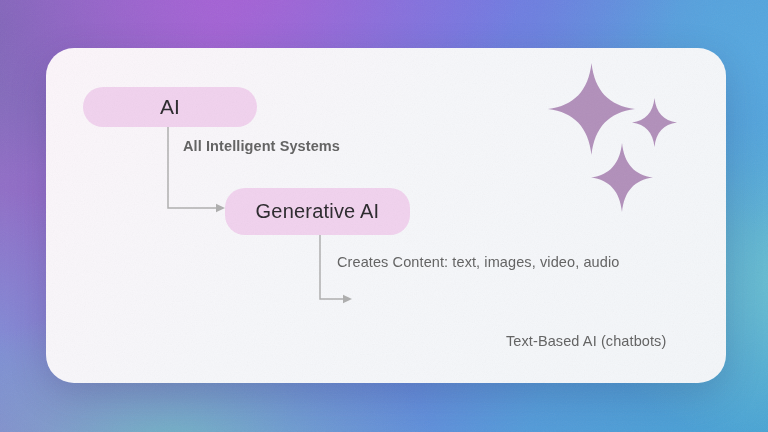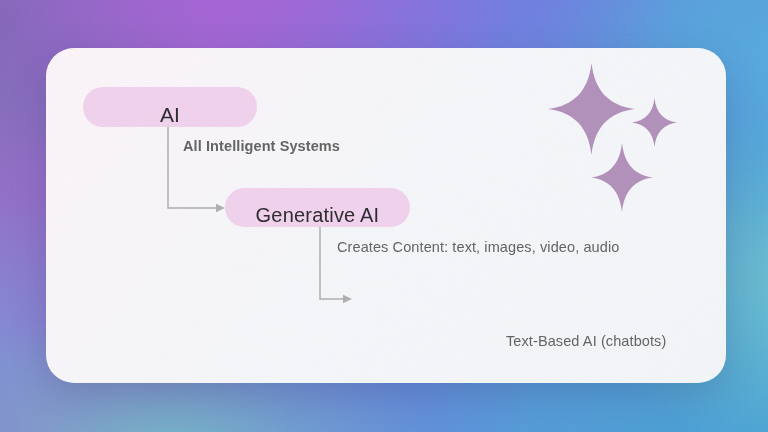--- a/index.html
+++ b/index.html
@@ -28,37 +28,37 @@
     width: 680px; height: 335px;
     border-radius: 28px;
     background: linear-gradient(130deg, #fcf5fa 0%, #f6f7fa 45%, #f3f6f9 100%);
     box-shadow: 0 12px 36px rgba(40, 50, 100, 0.22);
     z-index: 10;
   }
   .pill {
     position: absolute;
     background: #f1d2ee;
     border-radius: 20px;
-    display: flex; align-items: flex-end; justify-content: center;
+    display: flex; align-items: center; justify-content: center;
     color: #2a282c;
     font-weight: 500;
     letter-spacing: 0.2px;
   }
   .pill-ai        { left: 37px;  top: 39px;  width: 174px; height: 40px; font-size: 21px; }
-  .pill-genai     { left: 179px; top: 140px; width: 185px; height: 39px; font-size: 20px; }
+  .pill-genai     { left: 179px; top: 140px; width: 185px; height: 47px; font-size: 20px; }
   .pill-llm       { left: 306px; top: 235px; width: 328px; height: 38px; font-size: 20px; }
   .caption {
     position: absolute;
     color: #616161;
     font-size: 14.5px;
     letter-spacing: 0.1px;
     white-space: nowrap;
   }
   .cap-ai    { left: 137px; top: 90px; font-weight: bold; }
-  .cap-genai { left: 291px; top: 191px; text-align: center; }
+  .cap-genai { left: 291px; top: 206px; text-align: center; }
   .cap-llm   { left: 460px; top: 285px; width: 207px; text-align: left; }
   .overlay-svg { position: absolute; left: 0; top: 0; width: 680px; height: 335px; pointer-events: none; }
 </style>
 </head>
 <body>
 
 <div class="bg">
 
   <div class="card">
 

